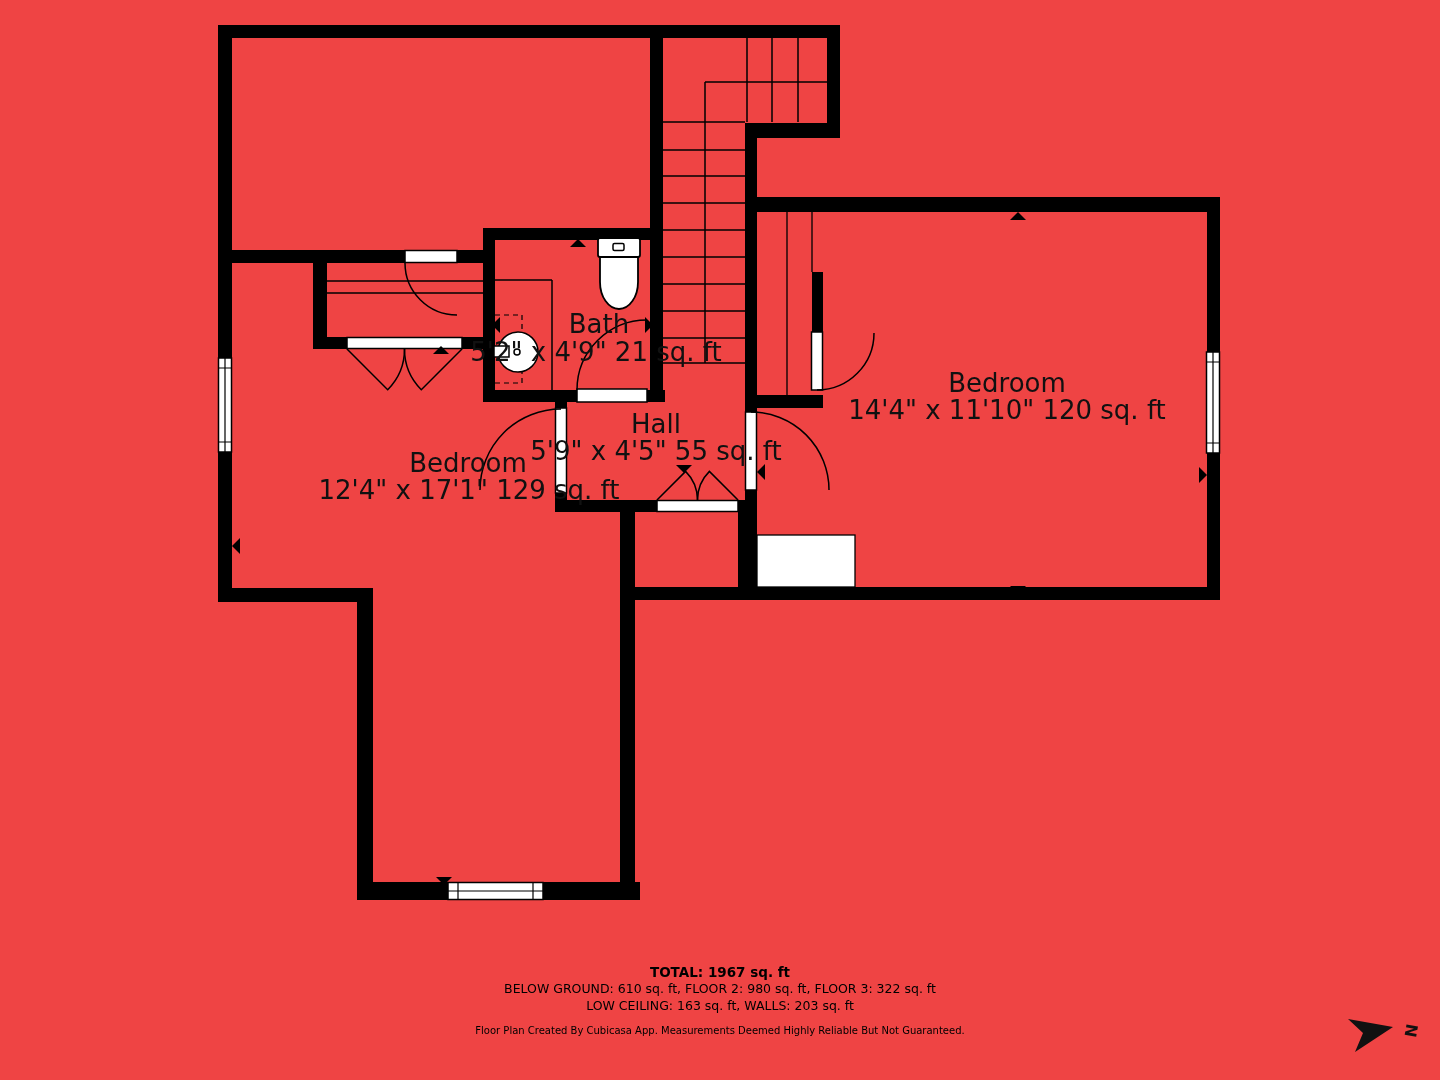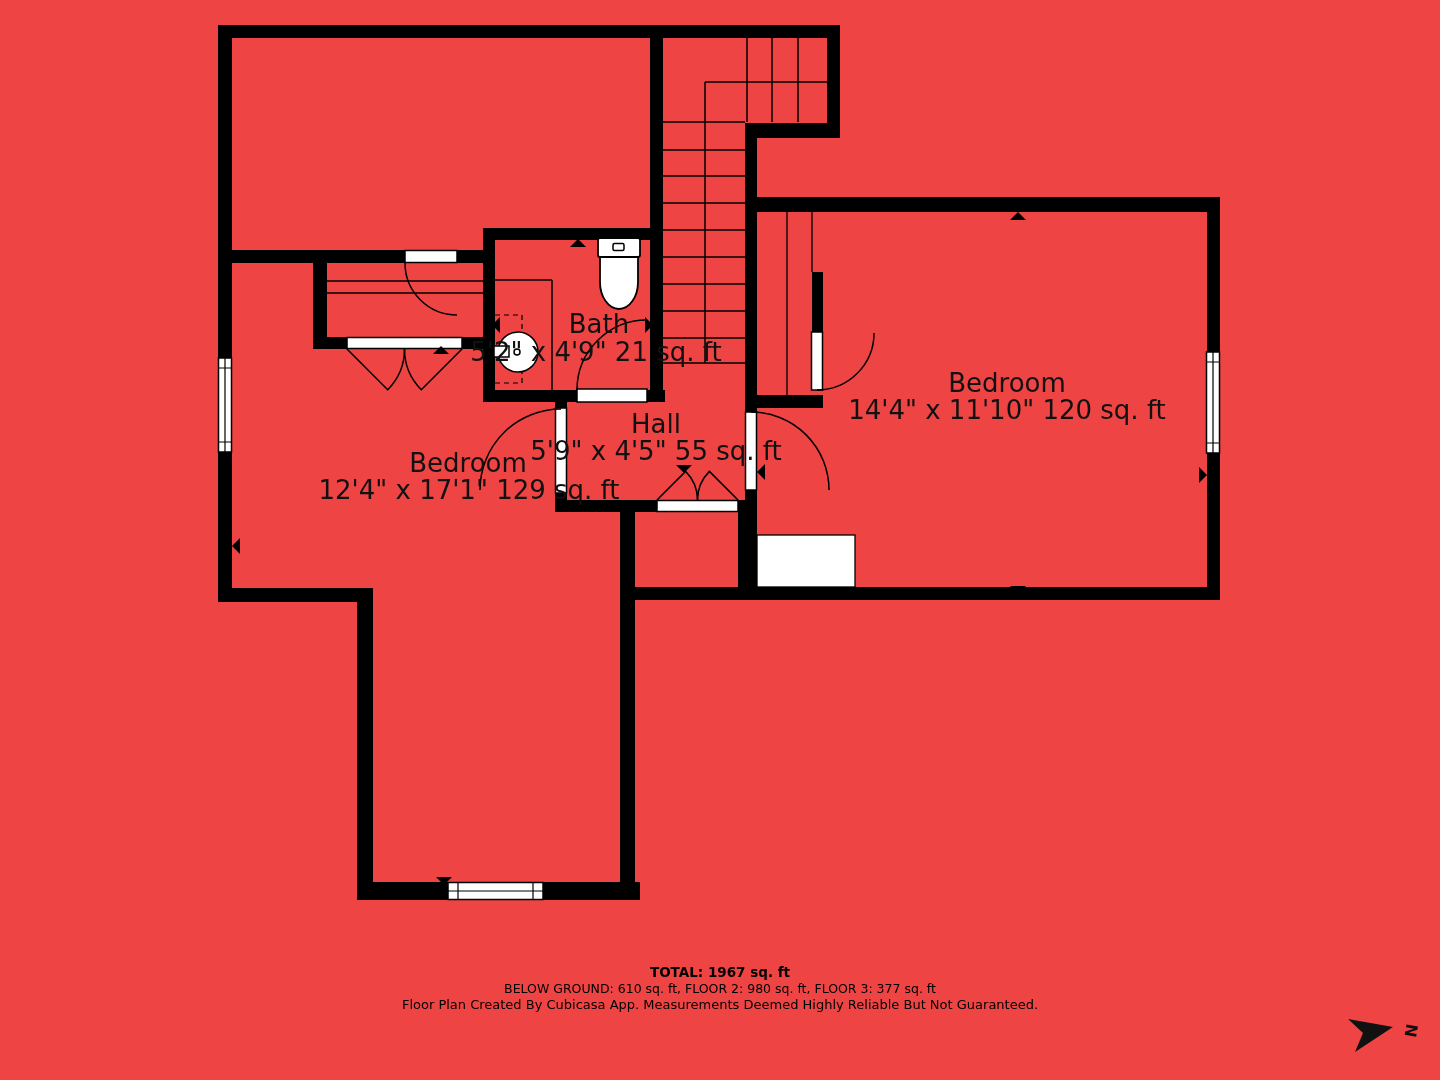--- a/index.html
+++ b/index.html
@@ -4,21 +4,21 @@
 <style>
   html,body{margin:0;padding:0;background:#fff;}
   .page{position:relative;width:1440px;height:1080px;background:#ef4444;overflow:hidden;
         font-family:"DejaVu Sans",sans-serif;}
   svg{position:absolute;left:0;top:0;}
   .room-name{font-family:"DejaVu Sans",sans-serif;font-size:26px;fill:#111;text-anchor:middle;}
   .room-dims{font-family:"DejaVu Sans",sans-serif;font-size:26px;fill:#111;text-anchor:middle;}
   .footer{position:absolute;left:0;top:963px;width:1440px;text-align:center;color:#000;}
   .footer .total{font-size:13.5px;font-weight:bold;line-height:18px;}
   .footer .fl{font-size:12.5px;line-height:16.5px;}
-  .footer .disclaimer{font-size:13px;line-height:14px;}
+  .footer .disclaimer{font-size:10px;margin-top:10px;line-height:14px;}
   .compass-n{font-family:"DejaVu Sans",sans-serif;font-size:16px;font-weight:bold;fill:#111;}
 </style>
 </head>
 <body>
 
 <div class="page">
 
 <svg width="1440" height="1080" viewBox="0 0 1440 1080">
 
   <g fill="#000">
@@ -145,17 +145,18 @@
   </g>
 
   <g>
     <polygon points="1393,1027 1355,1052 1363,1033 1348,1019" fill="#111"></polygon>
     <text x="1396" y="1022" class="compass-n" transform="rotate(100 1401 1027)">N</text>
   </g>
 </svg>
 
   <div class="footer">
     <div class="total">TOTAL: 1967 sq. ft</div>
-    <div class="fl">BELOW GROUND: 610 sq. ft, FLOOR 2: 980 sq. ft, FLOOR 3: 377 sq. ft</div>
+    <div class="fl">BELOW GROUND: 610 sq. ft, FLOOR 2: 980 sq. ft, FLOOR 3: 322 sq. ft</div>
+    <div class="fl">LOW CEILING: 163 sq. ft, WALLS: 203 sq. ft</div>
     <div class="disclaimer">Floor Plan Created By Cubicasa App. Measurements Deemed Highly Reliable But Not Guaranteed.</div>
   </div>
 
 </div>
 
 </body></html>

